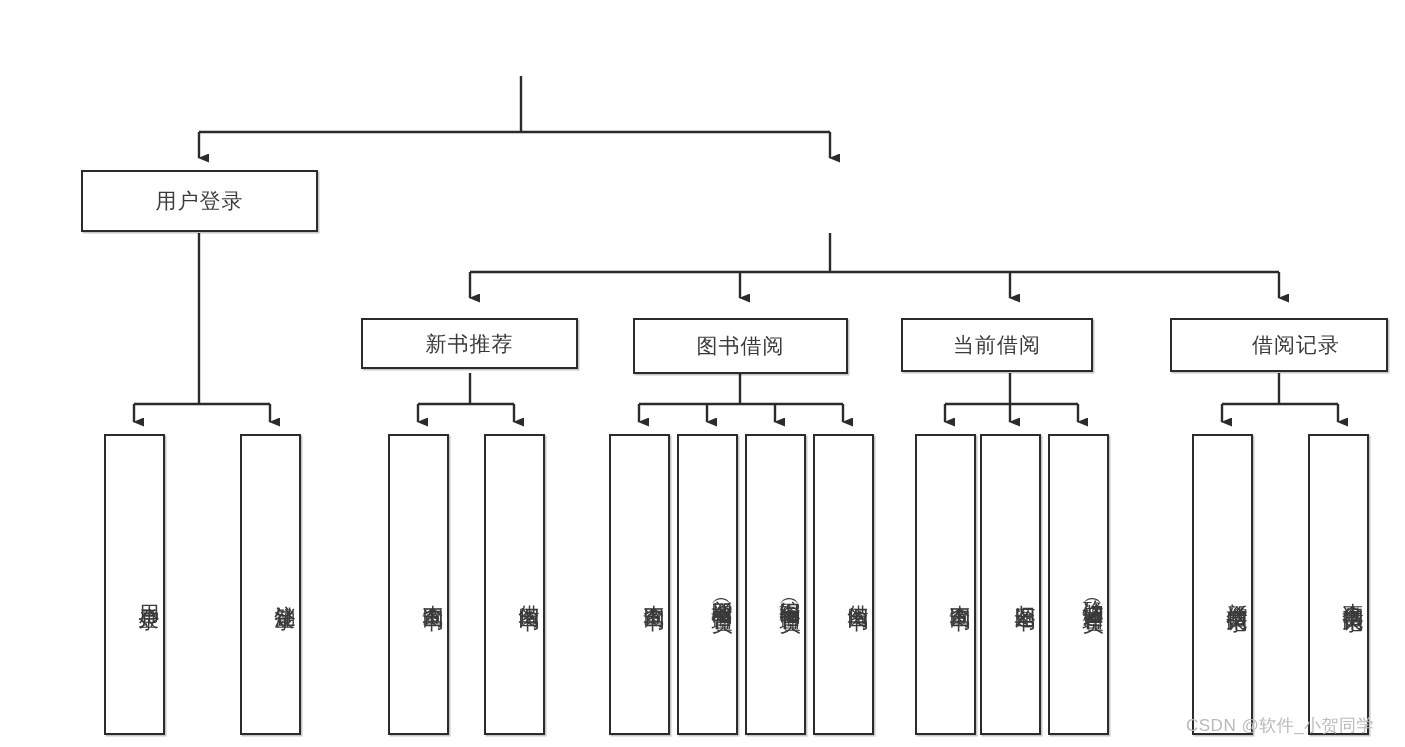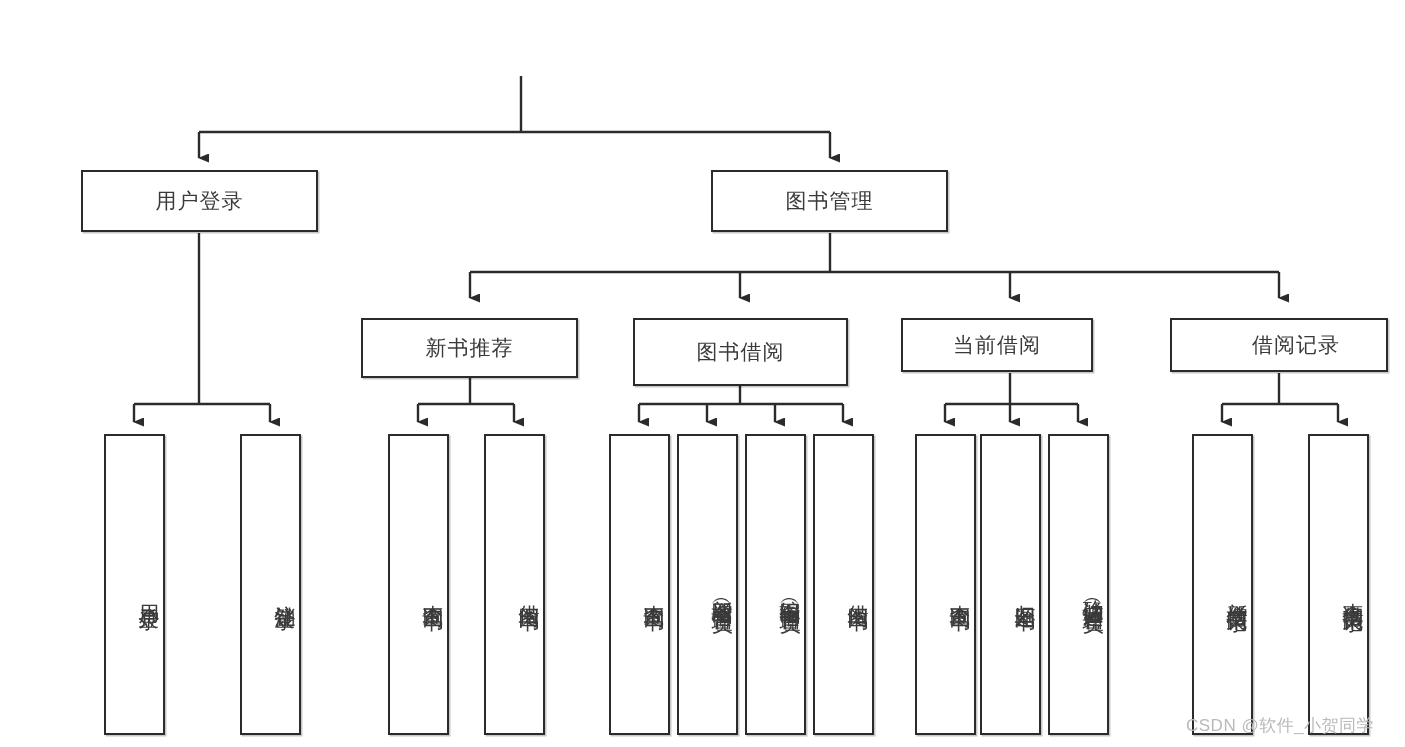--- a/index.html
+++ b/index.html
@@ -119,28 +119,25 @@
       <path d="M1222,404 L1338,404"></path>
       <path d="M1222,404 L1222,422" marker-end="url(#arw)"></path>
       <path d="M1338,404 L1338,422" marker-end="url(#arw)"></path>
     </g>
   </svg>
 
 
   <div class="node h" style="left:81px; top:170px; width:237px; height:62px;">
     <span>用户登录</span>
   </div>
-  <div class="node h" style="left:711px; top:170px; width:237px; height:62px;">
-    <span>图书管理</span>
-  </div>
 
-  <div class="node h" style="left:361px; top:318px; width:217px; height:60px;">
+  <div class="node h" style="left:361px; top:318px; width:217px; height:51px;">
     <span>新书推荐</span>
   </div>
-  <div class="node h" style="left:633px; top:318px; width:215px; height:68px;">
+  <div class="node h" style="left:633px; top:318px; width:215px; height:56px;">
     <span>图书借阅</span>
   </div>
   <div class="node h" style="left:901px; top:318px; width:192px; height:54px;">
     <span>当前借阅</span>
   </div>
   <div class="node h" style="left:1170px; top:318px; width:218px; height:54px;padding-left:34px;">
     <span>借阅记录</span>
   </div>
 
   <div class="node v" style="left:104px; top:434px; width:61px; height:301px;">

